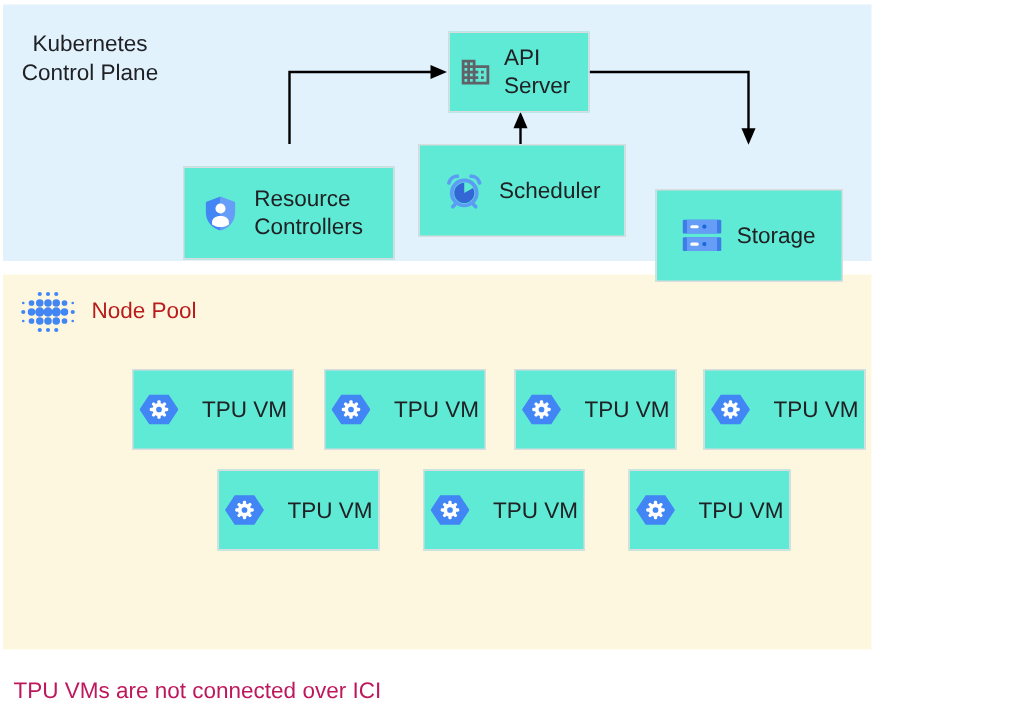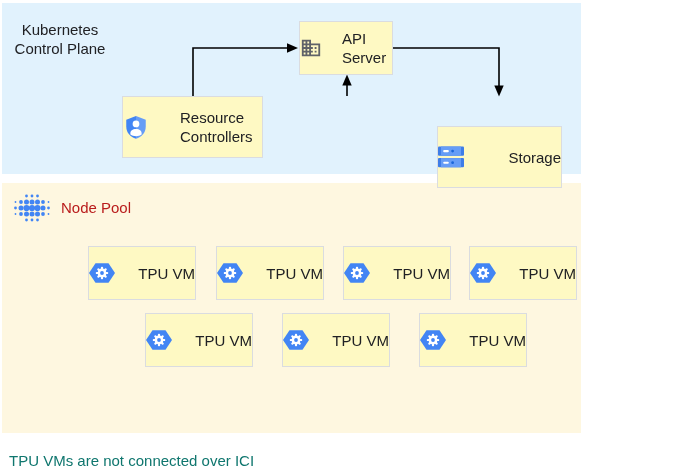--- a/index.html
+++ b/index.html
@@ -4,37 +4,37 @@
 <style>
   html,body{margin:0;padding:0;background:#fff;}
   #canvas{
     position:relative;width:568px;height:475px;background:#fff;
     font-family:Liberation Sans, sans-serif;color:#202124;overflow:hidden;padding-left:15px;
   }
   .zone{position:absolute;left:2px;right:2px;}
   #zone-control-plane{top:3px;height:171px;background:#e1f2fd;}
   #zone-node-pool{top:183px;height:250px;background:#fef7e0;}
   .node-box{
-    position:absolute;background:#fef9c3;border:1px solid #dadce0;
-    display:flex;align-items:center;justify-content:space-between;gap:10px;
+    position:absolute;background:#5eead4;border:1px solid #dadce0;
+    display:flex;align-items:center;justify-content:center;gap:10px;
     box-sizing:border-box;
   }
   .node-label{font-size:15px;line-height:19px;color:#202124;}
   .zone-title{
     position:absolute;left:8px;top:20px;width:104px;text-align:center;
     font-size:15px;line-height:19px;color:#202124;
   }
   #node-pool-label{position:absolute;left:61px;top:199px;font-size:15px;color:#b91c1c;}
   #node-pool-icon{position:absolute;left:13px;top:189px;}
-  #caption{position:absolute;left:9px;top:452px;font-size:15px;color:#0f766e;}
+  #caption{position:absolute;left:9px;top:452px;font-size:15px;color:#be185d;}
   #arrow-layer{position:absolute;left:0;top:0;pointer-events:none;}
   .icon{flex:0 0 auto;display:block;}
   
   #box-api-server{left:299px;top:21px;width:94px;height:54px;gap:8px;}
-  #box-resource-controllers{left:122px;top:96px;width:141px;height:62px;}
+  #box-resource-controllers{left:122px;top:111px;width:141px;height:62px;}
   #box-scheduler{left:279px;top:96px;width:138px;height:62px;}
   #box-storage{left:437px;top:96px;width:125px;height:62px;margin-top:30px;}
   
   .tpu-box{width:108px;height:54px;gap:16px;}
   #tpu-1{left:88px;top:246px;}  #tpu-2{left:216px;top:246px;}
   #tpu-3{left:343px;top:246px;} #tpu-4{left:469px;top:246px;}
   #tpu-5{left:145px;top:313px;} #tpu-6{left:282px;top:313px;}
   #tpu-7{left:419px;top:313px;}
 </style>
 </head>
@@ -75,20 +75,33 @@
           <stop offset="0.5" stop-color="#669df6"></stop>
         </linearGradient>
       </defs>
       <path fill="url(#shieldGrad)" d="M12 1.8 L21 5.2 V11.5 C21 17.3 17.2 21.3 12 22.8 C6.8 21.3 3 17.3 3 11.5 V5.2 Z"></path>
       <circle cx="12" cy="9.2" r="3.1" fill="#fff"></circle>
       <path fill="#fff" d="M12 13.9 c-3.2 0 -5.2 1.6 -5.2 3.8 l0 1.3 c2.8 2.1 7.6 2.1 10.4 0 l0 -1.3 c0 -2.2 -2 -3.8 -5.2 -3.8 z"></path>
     </svg>
     <span class="node-label" style="width:82px">Resource Controllers</span>
   </div>
 
+  <div class="node-box" id="box-scheduler">
+    <svg class="icon" width="27" height="27" viewBox="0 0 24 24">
+      <g stroke="#5c9cf5" stroke-width="2.2" fill="none" stroke-linecap="round">
+        <path d="M2.9 7.1 A5.2 5.2 0 0 1 7.9 3.1"></path>
+        <path d="M21.1 7.1 A5.2 5.2 0 0 0 16.1 3.1"></path>
+        <circle cx="12" cy="13" r="7.4"></circle>
+        <line x1="5.2" y1="21.2" x2="6.9" y2="19.4"></line>
+        <line x1="18.8" y1="21.2" x2="17.1" y2="19.4"></line>
+      </g>
+      <path fill="#3367d6" d="M12 13 L12 7 A6 6 0 1 0 17.2 10 Z"></path>
+    </svg>
+    <span class="node-label">Scheduler</span>
+  </div>
 
   <div class="node-box" id="box-storage">
     <svg class="icon" width="26" height="22" viewBox="0 0 26 21">
       <rect x="0" y="0" width="26" height="9.2" rx="1" fill="#3e7de8"></rect>
       <rect x="3" y="0" width="20" height="9.2" fill="#669df6"></rect>
       <rect x="5.2" y="3.6" width="5.6" height="2.1" rx="1" fill="#fff"></rect>
       <circle cx="14.6" cy="4.6" r="1.4" fill="#1b66d9"></circle>
       <rect x="0" y="11.6" width="26" height="9.2" rx="1" fill="#3e7de8"></rect>
       <rect x="3" y="11.6" width="20" height="9.2" fill="#669df6"></rect>
       <rect x="5.2" y="15.2" width="5.6" height="2.1" rx="1" fill="#fff"></rect>

